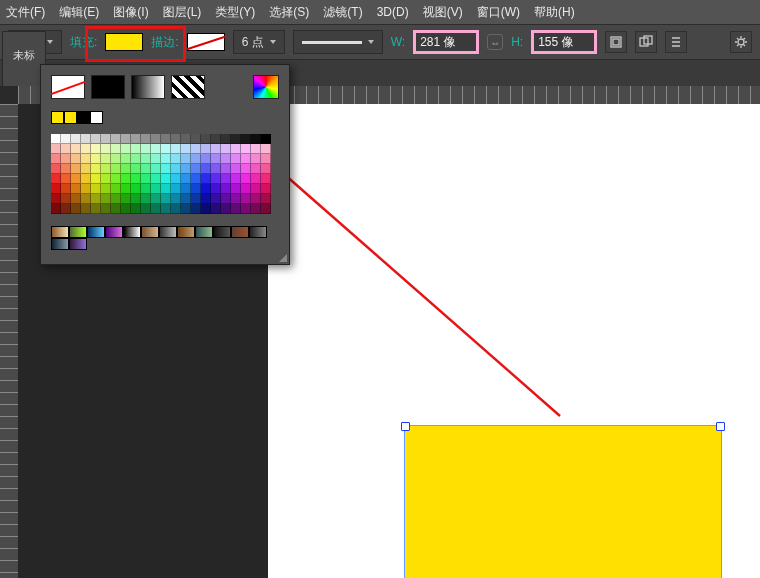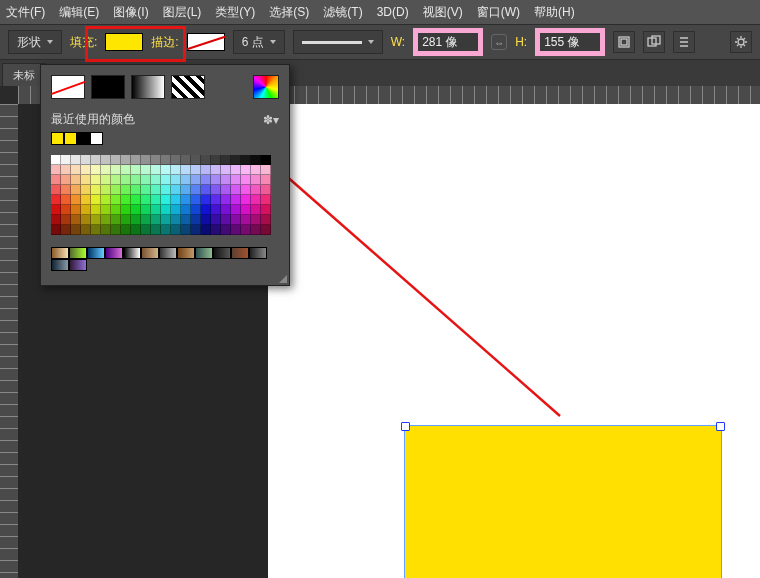--- a/index.html
+++ b/index.html
@@ -1,32 +1,32 @@
 <!DOCTYPE html>
 <html><head>
 <meta charset="utf-8">
 <style>
   html,body{margin:0;padding:0;background:#888;font-family:"Microsoft YaHei",Arial,sans-serif;font-size:12px;color:#ddd;overflow:hidden;width:760px;height:578px}
   .menubar{background:#535353;height:24px;display:flex;align-items:center;padding:0 6px;gap:14px;white-space:nowrap}
   .menubar span{color:#e8e8e8;cursor:default}
   .optbar{background:#464646;height:34px;display:flex;align-items:center;padding:0 8px;gap:8px;border-top:1px solid #2c2c2c;border-bottom:1px solid #2c2c2c}
   .combo{background:#3f3f3f;border:1px solid #2c2c2c;height:22px;padding:0 8px;display:flex;align-items:center;gap:6px}
   .combo .arrow{width:0;height:0;border-left:3px solid transparent;border-right:3px solid transparent;border-top:4px solid #bbb}
-  .lbl{color:#fde047}
+  .lbl{color:#14b8a6}
   .swatch{width:36px;height:16px;border:1px solid #000}
   .swatch.yellow{background:#ffe600}
   .swatch.stroke{background:#fff;position:relative}
   .swatch.stroke:before{content:"";position:absolute;left:-2px;right:-2px;top:50%;border-top:2px solid #d00;transform:rotate(-18deg)}
-  .num{background:#3a3a3a;border:5px solid #f9a8d4;width:52px;height:18px;color:#eee;padding:0 4px;display:flex;align-items:center}
+  .num{background:#3a3a3a;border:3px solid #f9a8d4;width:52px;height:18px;color:#eee;padding:0 4px;display:flex;align-items:center}
   .strokeStyle{width:60px;height:3px;background:#ddd}
   .linkicn{width:14px;height:14px;border:1px solid #666;border-radius:3px;display:flex;align-items:center;justify-content:center;color:#bbb;font-size:10px}
   .alignicn{width:20px;height:20px;border:1px solid #2f2f2f;background:#424242;display:flex;align-items:center;justify-content:center}
   .alignicn svg{width:14px;height:14px;stroke:#c8c8c8;fill:none;stroke-width:1.3}
   .tabstrip{background:#3a3a3a;height:26px;display:flex;align-items:flex-end;padding-left:2px}
-  .tab{background:#484848;color:#ddd;height:22px;padding:0 10px;display:flex;align-items:center;border:1px solid #2a2a2a;border-bottom:none;font-size:11px}
+  .tab{background:#484848;color:#ddd;height:22px;padding:16px 10px;display:flex;border:1px solid #2a2a2a;border-bottom:none;font-size:11px}
   .work{position:relative;background:#2a2a2a;height:494px}
   .rulerTop{position:absolute;left:18px;right:0;top:0;height:18px;background:#4a4a4a;border-bottom:1px solid #2a2a2a;background-image:repeating-linear-gradient(to right,#888 0,#888 1px,transparent 1px,transparent 12px)}
   .rulerSide{position:absolute;left:0;top:18px;bottom:0;width:18px;background:#4a4a4a;border-right:1px solid #2a2a2a;background-image:repeating-linear-gradient(to bottom,#888 0,#888 1px,transparent 1px,transparent 12px)}
   .canvasArea{position:absolute;left:18px;top:18px;right:0;bottom:0;background:#262626}
   .whitedoc{position:absolute;left:250px;top:0;right:0;bottom:0;background:#fff}
   .shape{position:absolute;left:405px;top:340px;width:316px;height:192px;background:#ffe000;outline:1px solid #5fa2ff}
   .handle{position:absolute;width:7px;height:7px;background:#fff;border:1px solid #1a3cff;border-radius:1px}
   .h-tl{left:-4px;top:-4px}.h-tr{right:-4px;top:-4px}
 
   
@@ -162,24 +162,20 @@
 <div class="picker">
   <div class="row1">
     <div class="fillopt none"></div>
     <div class="fillopt solid"></div>
     <div class="fillopt grad"></div>
     <div class="fillopt pattern"></div>
     <div class="spacer"></div>
     <div class="rainbow"></div>
   </div>
   <div class="body">
-    <div class="hdr">
-      <span>最近使用的颜色</span>
-      <span class="gear">✽▾</span>
-    </div>
     <div class="recent">
       <div style="background:#ffe600"></div>
       <div style="background:#ffe600"></div>
       <div style="background:#000"></div>
       <div style="background:#fff"></div>
     </div>
 
     <div class="swgrid" id="swgrid">
         <div class="r">
           <div class="c" style="background: rgb(255, 255, 255);"></div>

